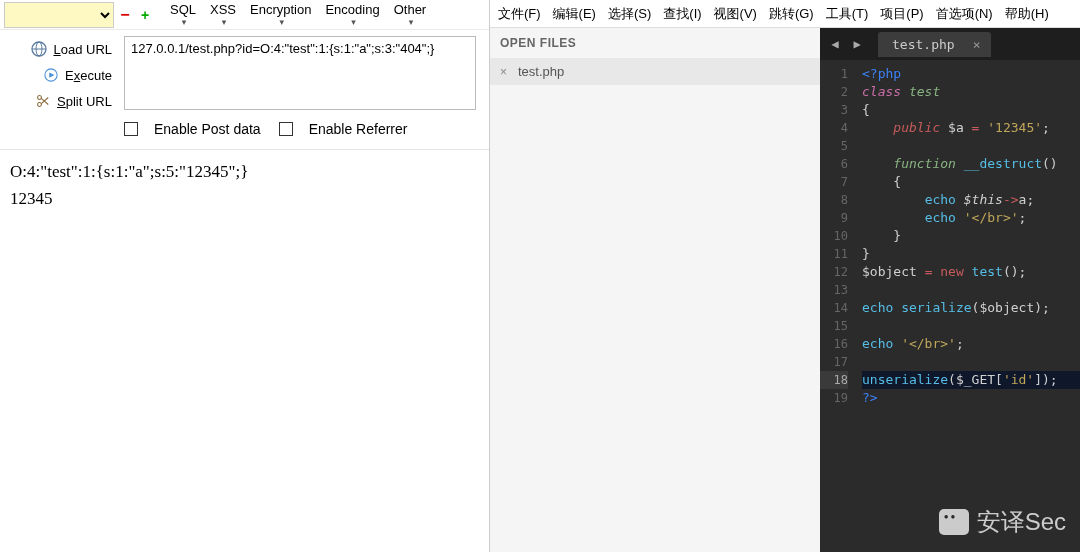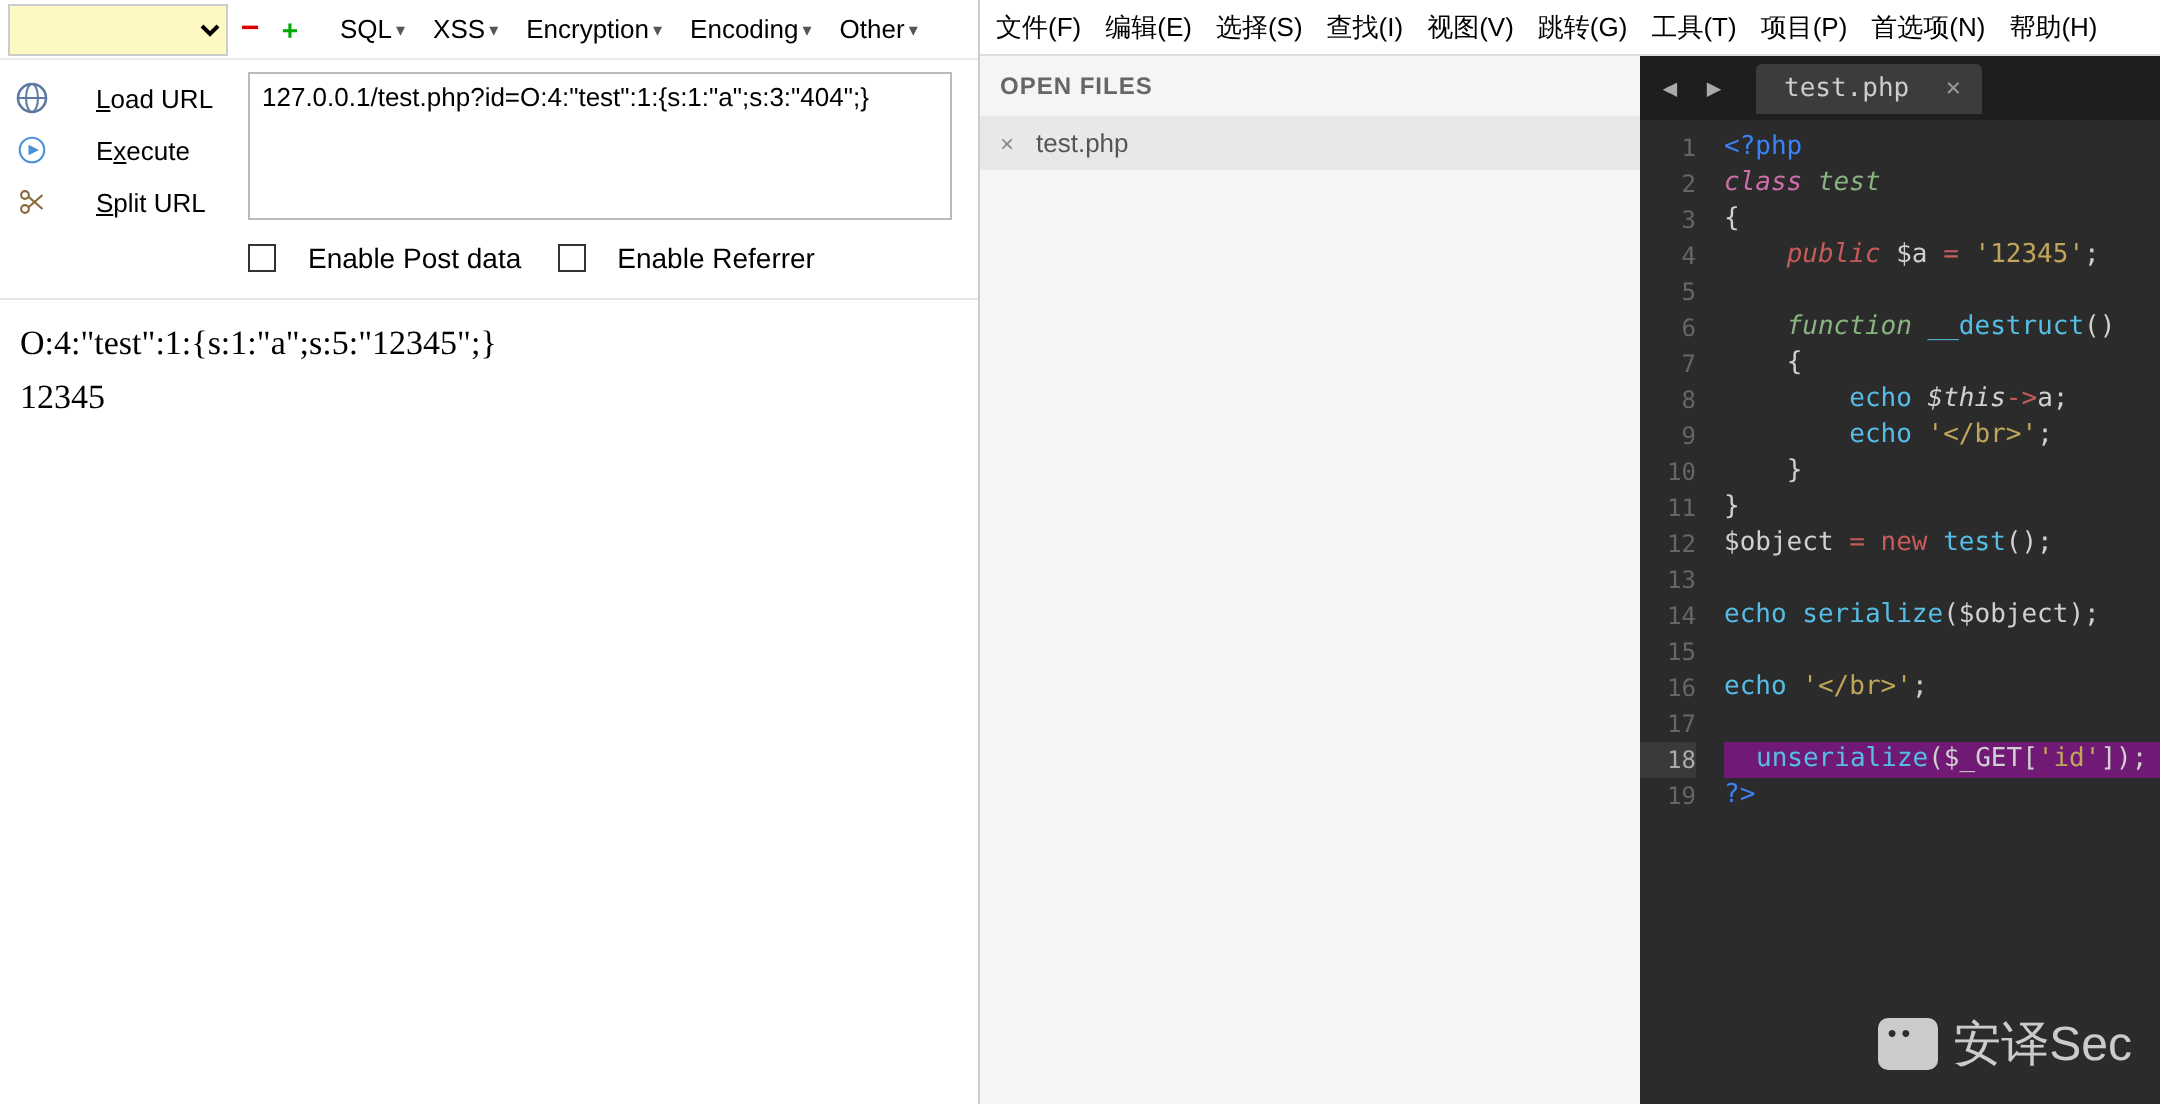--- a/index.html
+++ b/index.html
@@ -6,26 +6,26 @@
     body { font-family: "Segoe UI", Tahoma, sans-serif; font-size: 13px; background: #fff; overflow: hidden; }
     .container { display: flex; width: 1080px; height: 552px; }
     
     
     .left-panel { width: 490px; display: flex; flex-direction: column; border-right: 1px solid #ccc; }
     .hb-toolbar { display: flex; align-items: center; height: 30px; background: #fff; border-bottom: 1px solid #eaeaea; padding: 0 4px; gap: 2px; }
     .hb-dropdown { width: 110px; height: 22px; border: 1px solid #ccc; font-size: 12px; padding: 12px 4px; background: #fef9c3; }
     .hb-tb-btn { width: 18px; height: 18px; display: flex; align-items: center; justify-content: center; cursor: pointer; }
     .hb-tb-btn.minus { color: #d00; font-weight: bold; font-size: 16px; }
     .hb-tb-btn.plus { color: #0a0; font-weight: bold; font-size: 14px; }
-    .hb-menu-item { font-size: 13px; padding: 0 6px; cursor: pointer; color: #000; display: flex; align-items: center; }
+    .hb-menu-item { font-size: 13px; padding: 0 6px; cursor: pointer; color: #000; display: flex; align-items: center; flex-direction: column; }
     .hb-menu-item .caret { font-size: 9px; margin-left: 2px; color: #555; }
     
     .hb-body { display: flex; }
     .hb-sidebar { width: 120px; padding: 6px 4px; }
-    .hb-side-item { display: flex; align-items: center; height: 26px; gap: 24px; cursor: pointer; padding: 0 4px; }
+    .hb-side-item { display: flex; align-items: center; height: 26px; gap: 6px; cursor: pointer; padding: 0 4px; justify-content: flex-end; }
     .hb-side-item .ic { width: 16px; height: 16px; display: flex; align-items: center; justify-content: center; }
     .und-s { text-decoration: underline; }
     
     .hb-main { flex: 1; padding: 6px 8px 6px 4px; }
     .hb-url { width: 352px; height: 74px; border: 1px solid #bbb; font-size: 13px; padding: 4px 6px; font-family: "Segoe UI", sans-serif; resize: none; }
     .hb-checks { display: flex; gap: 18px; padding: 8px 0 6px 0; font-size: 14px; }
     .hb-check { display: flex; align-items: center; gap: 16px; cursor: pointer; }
     .hb-check-box { width: 14px; height: 14px; border: 1px solid #333; background: #fff; }
     .hb-divider { height: 1px; background: #e5e5e5; }
     
@@ -46,21 +46,21 @@
     .st-nav-arrow { width: 18px; height: 18px; color: #aaa; cursor: pointer; display: flex; align-items: center; justify-content: center; font-size: 12px; }
     .st-tab { background: #3c3c3c; padding: 5px 36px 5px 14px; color: #ccc; font-size: 13px; border-radius: 3px 3px 0 0; position: relative; cursor: pointer; margin-left: 8px;}
     .st-tab-close { position: absolute; right: 10px; top: 5px; color: #999; font-size: 13px; cursor: pointer; }
     
     .st-editor { display: flex; flex: 1; overflow: hidden; }
     .st-gutter { width: 36px; background: #2b2b2b; color: #666; text-align: right; padding: 5px 8px 0 0; line-height: 18px; font-size: 12px; }
     .st-gutter .ln { height: 18px; }
     .st-gutter .ln.active { background: #3a3a3a; color: #aaa;}
     .st-code { flex: 1; padding: 5px 0 0 6px; line-height: 18px; position: relative; }
     .st-code .row { height: 18px; white-space: pre; }
-    .st-code .row.active { background: #701a75; padding-left: 16px; }
+    .st-code .row.active { background: #0f172a; }
     
     
     .c-tag { color: #3b82f6; }
     .c-kw { color: #cc6ea9; font-style: italic; }
     .c-cls { color: #89b482; font-style: italic; }
     .c-pub { color: #c75b5b; font-style: italic; }
     .c-var { color: #d0d0d0; }
     .c-str { color: #bfa65a; }
     .c-fn { color: #89b482; font-style: italic; }
     .c-fnname { color: #55bde6; }

